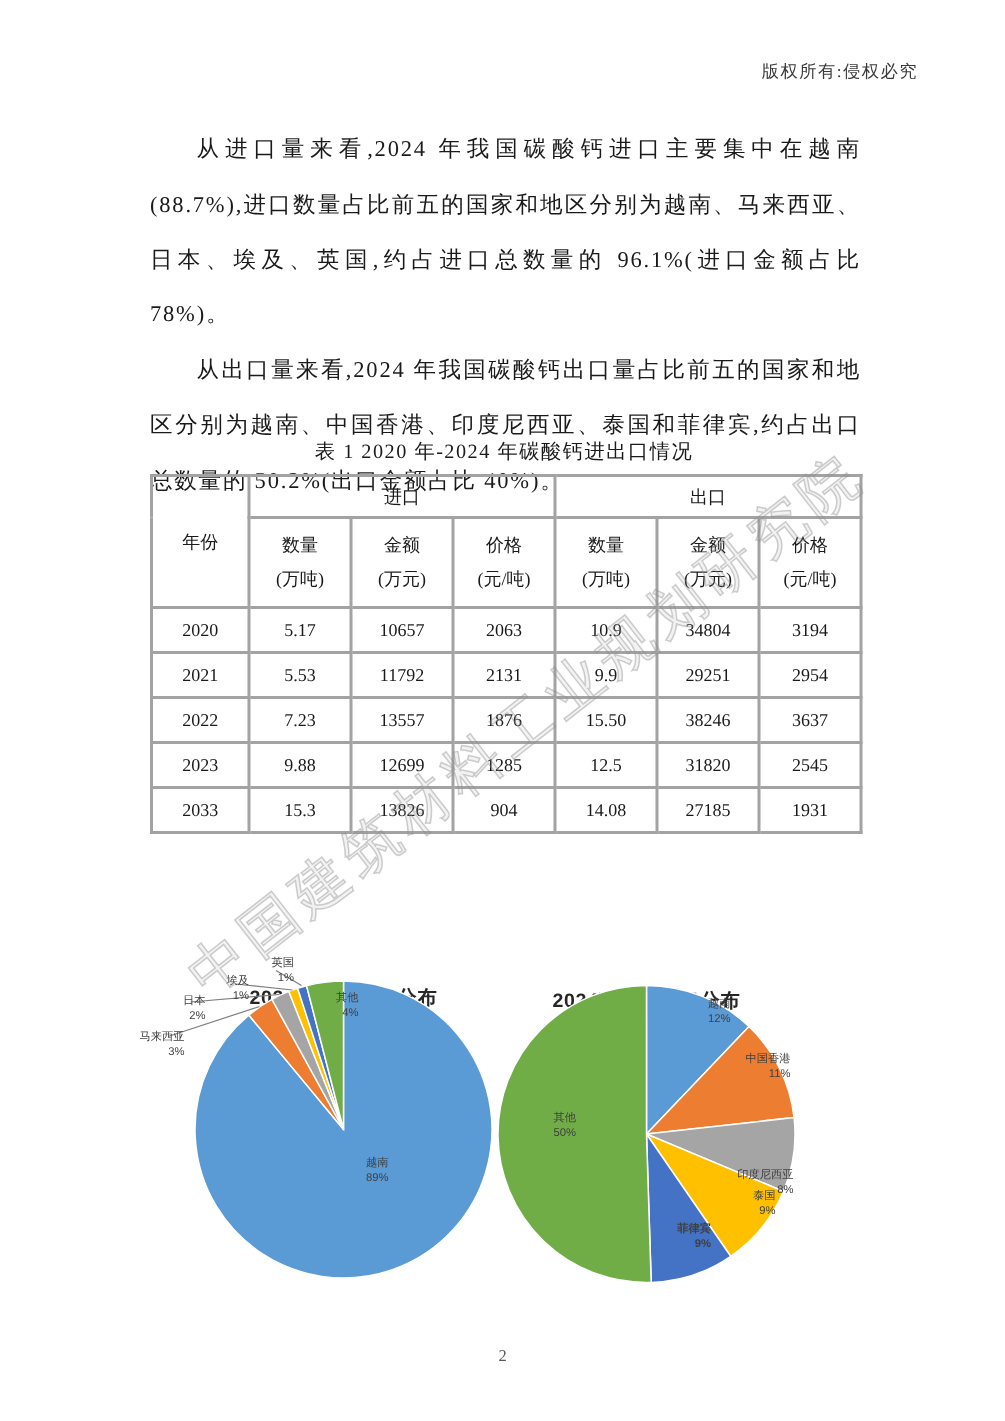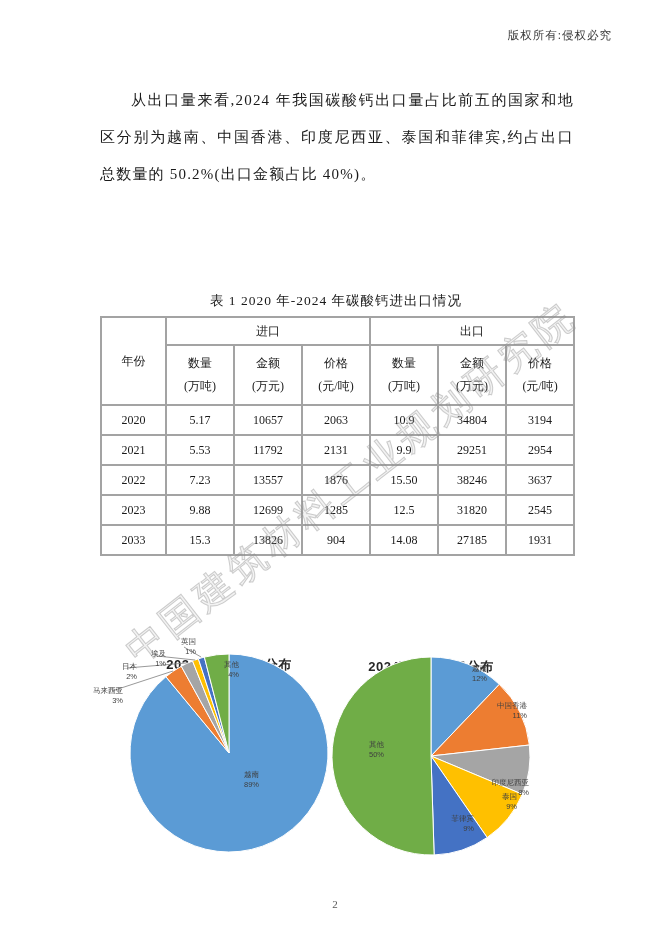--- a/index.html
+++ b/index.html
@@ -1,18 +1,18 @@
 <!DOCTYPE html>
 <html><head>
 <meta charset="utf-8">
 <style>
   html,body{margin:0;padding:0;background:#ffffff;}
   .page{position:relative;width:670px;height:947px;background:#ffffff;overflow:hidden;
         font-family:"Liberation Serif","DejaVu Serif",serif;color:#1a1a1a;}
-  .copyright{position:absolute;top:28px;right:58px;font-size:11.5px;letter-spacing:1px;color:#3a3a3a;}
+  .copyright{position:absolute;top:40px;right:58px;font-size:11.5px;letter-spacing:1px;color:#3a3a3a;}
   .text-block{position:absolute;left:100px;top:82px;width:474px;}
   .para{margin:0;font-size:15px;line-height:36.8px;letter-spacing:1.2px;
         text-align:justify;text-justify:inter-ideograph;text-indent:31px;}
   .table-caption{position:absolute;left:100px;top:292px;width:472px;text-align:center;
         font-size:13.5px;letter-spacing:1px;}
   table.data{position:absolute;left:100px;top:316px;width:473px;border-collapse:collapse;
         table-layout:fixed;font-size:12px;}
   table.data th,table.data td{border:2px solid #a3a3a3;text-align:center;vertical-align:middle;
         font-weight:normal;padding:0;}
   tr.group-row th{height:26px;}
@@ -37,20 +37,21 @@
         font-size:11px;color:#595959;}
 </style>
 </head>
 <body>
 
 <div class="page">
 
   <div class="copyright">版权所有:侵权必究</div>
 
   <div class="text-block">
+    <p class="para">从进口量来看,2024 年我国碳酸钙进口主要集中在越南(88.7%),进口数量占比前五的国家和地区分别为越南、马来西亚、日本、埃及、英国,约占进口总数量的 96.1%(进口金额占比 78%)。</p>
     <p class="para">从出口量来看,2024 年我国碳酸钙出口量占比前五的国家和地区分别为越南、中国香港、印度尼西亚、泰国和菲律宾,约占出口总数量的 50.2%(出口金额占比 40%)。</p>
   </div>
 
   <div class="table-caption">表 1  2020 年-2024 年碳酸钙进出口情况</div>
 
   <table class="data">
     <colgroup>
       <col style="width:65px">
         <col style="width:68px">
         <col style="width:68px">
@@ -200,21 +201,21 @@
       <span>11%</span>
     </div>
   <div class="pie-label" style="left:469px;top:749px;width:60px;margin-top:29px;">
       <span>印度尼西亚</span>
       <span>8%</span>
     </div>
   <div class="pie-label" style="left:457px;top:792px;width:60px;">
       <span>泰国</span>
       <span>9%</span>
     </div>
-  <div class="pie-label" style="left:414px;top:814px;width:60px;">
+  <div class="pie-label" style="left:414px;top:814px;width:60px;font-weight:bold;">
       <span>菲律宾</span>
       <span>9%</span>
     </div>
   <div class="pie-label" style="left:324px;top:740px;width:60px;">
       <span>其他</span>
       <span>50%</span>
     </div>
 
   <div class="watermark">中国建筑材料工业规划研究院</div>
   <div class="page-number">2</div>

